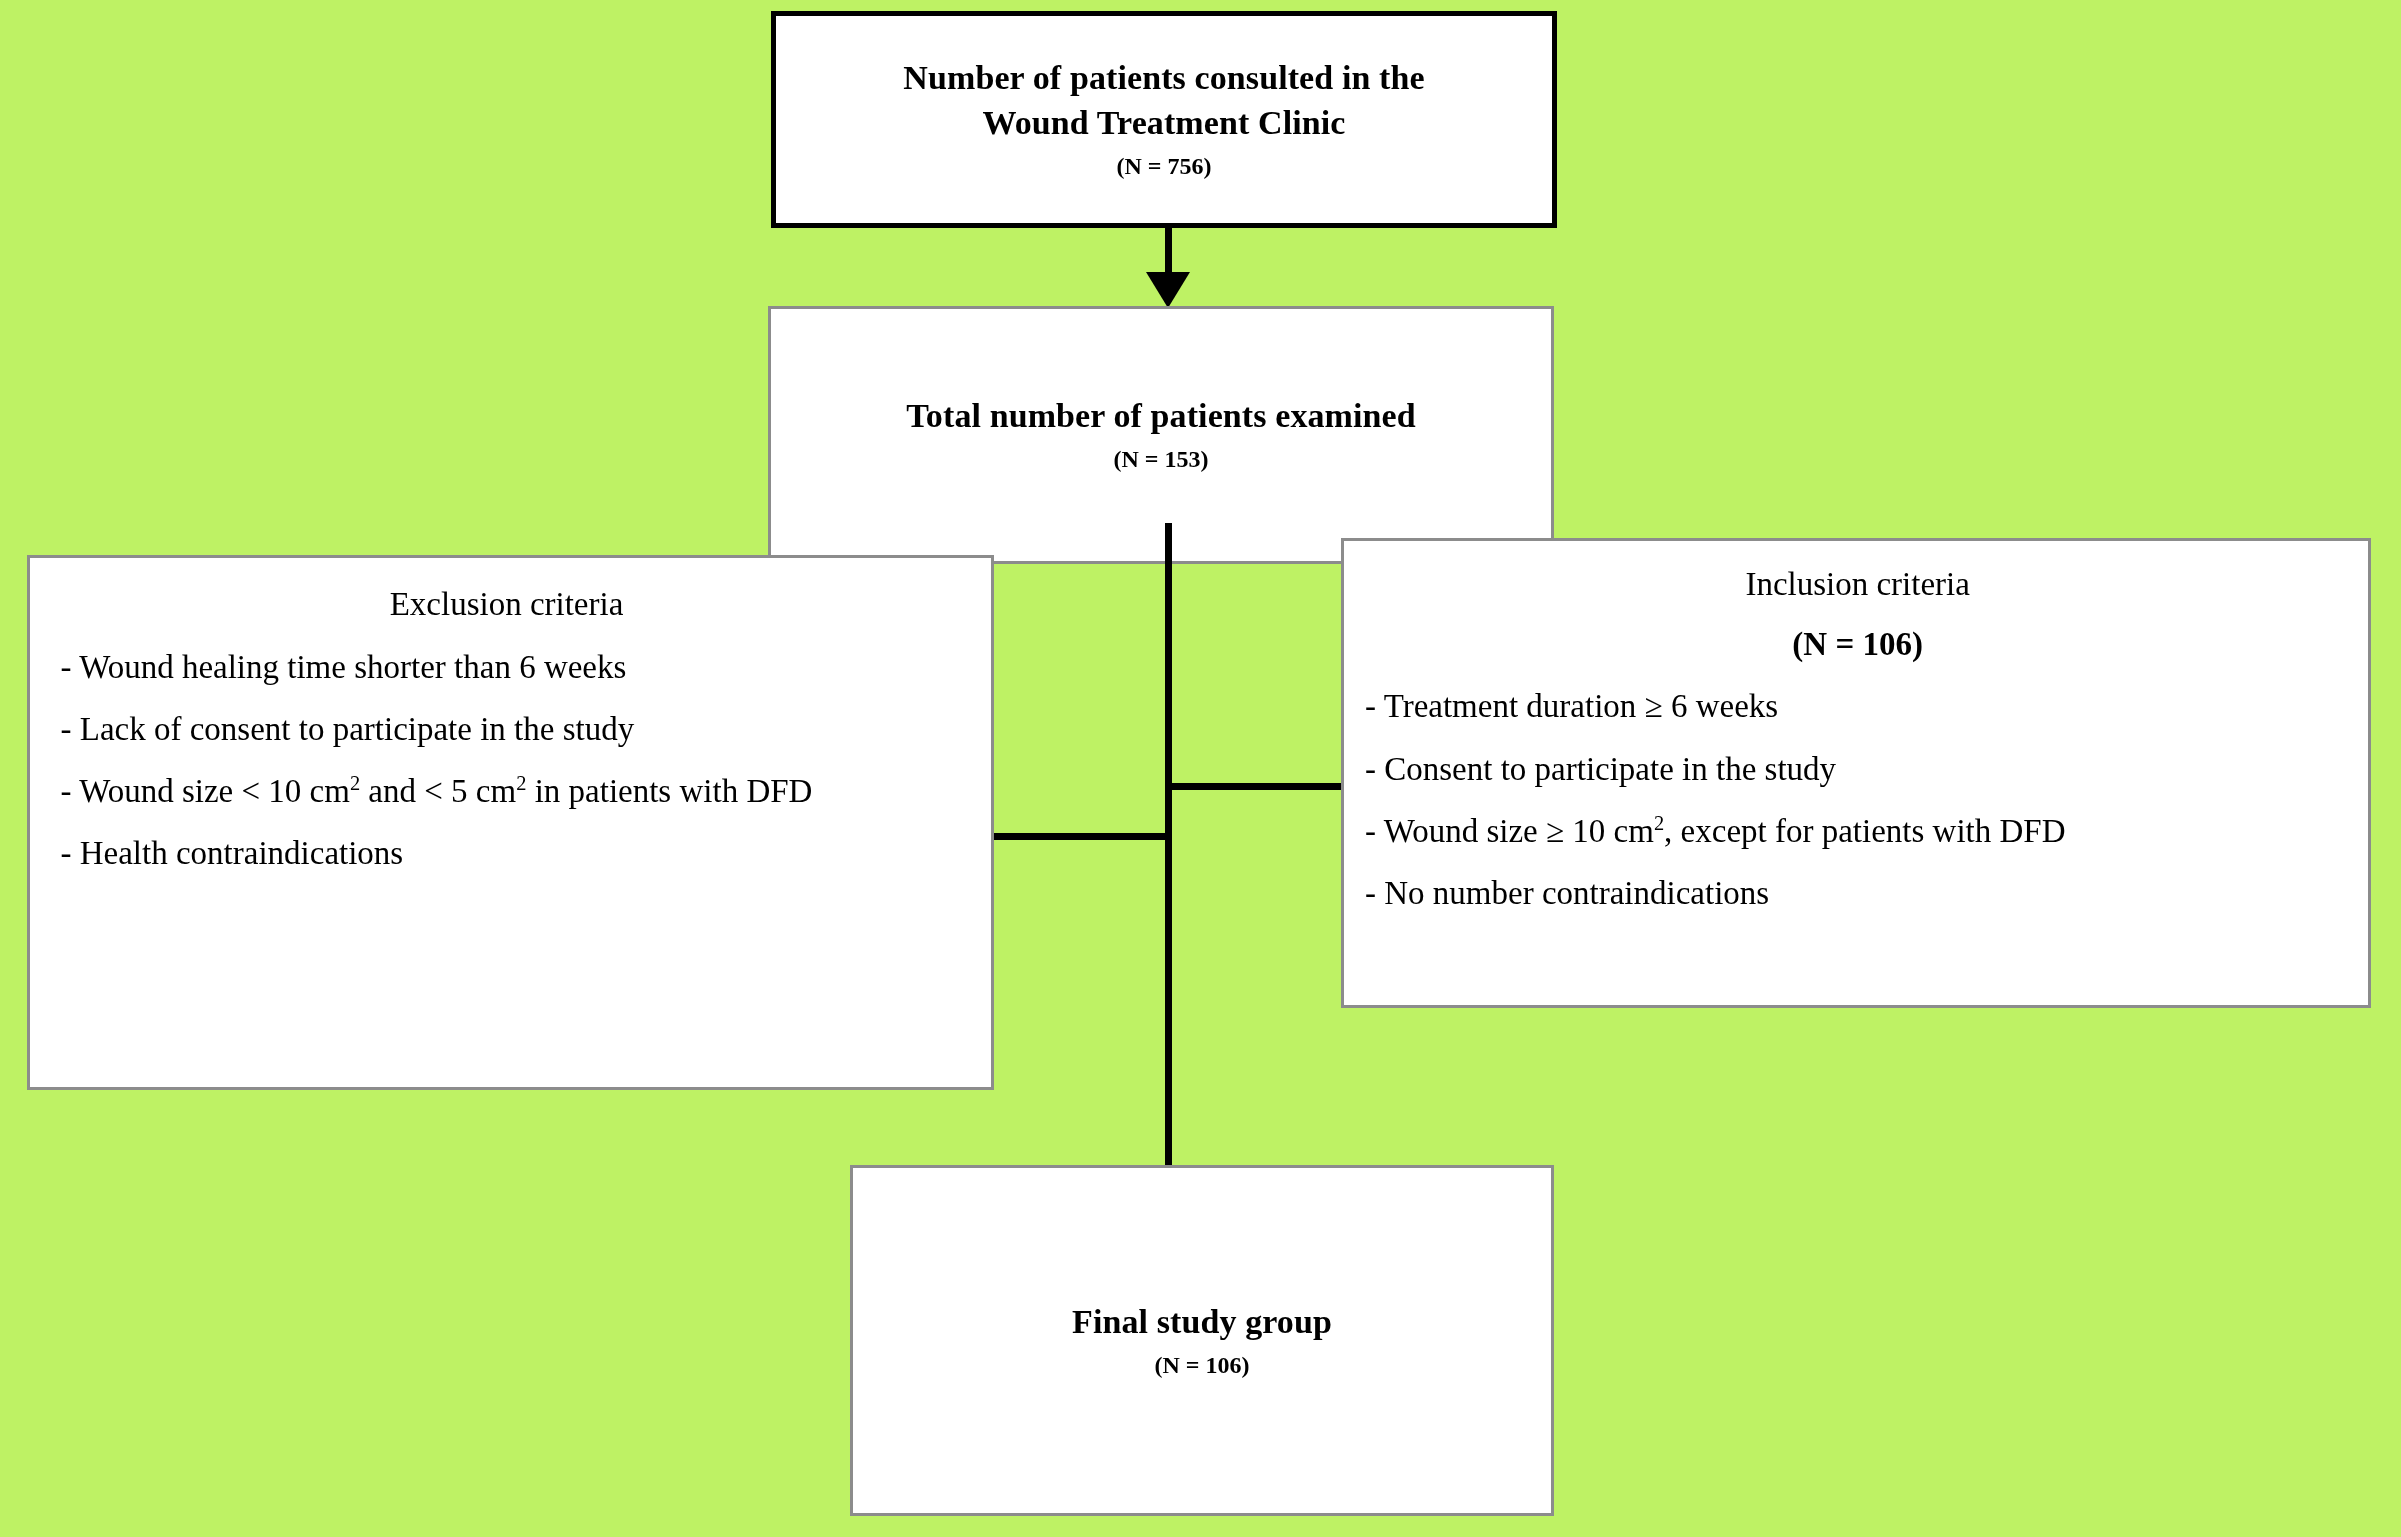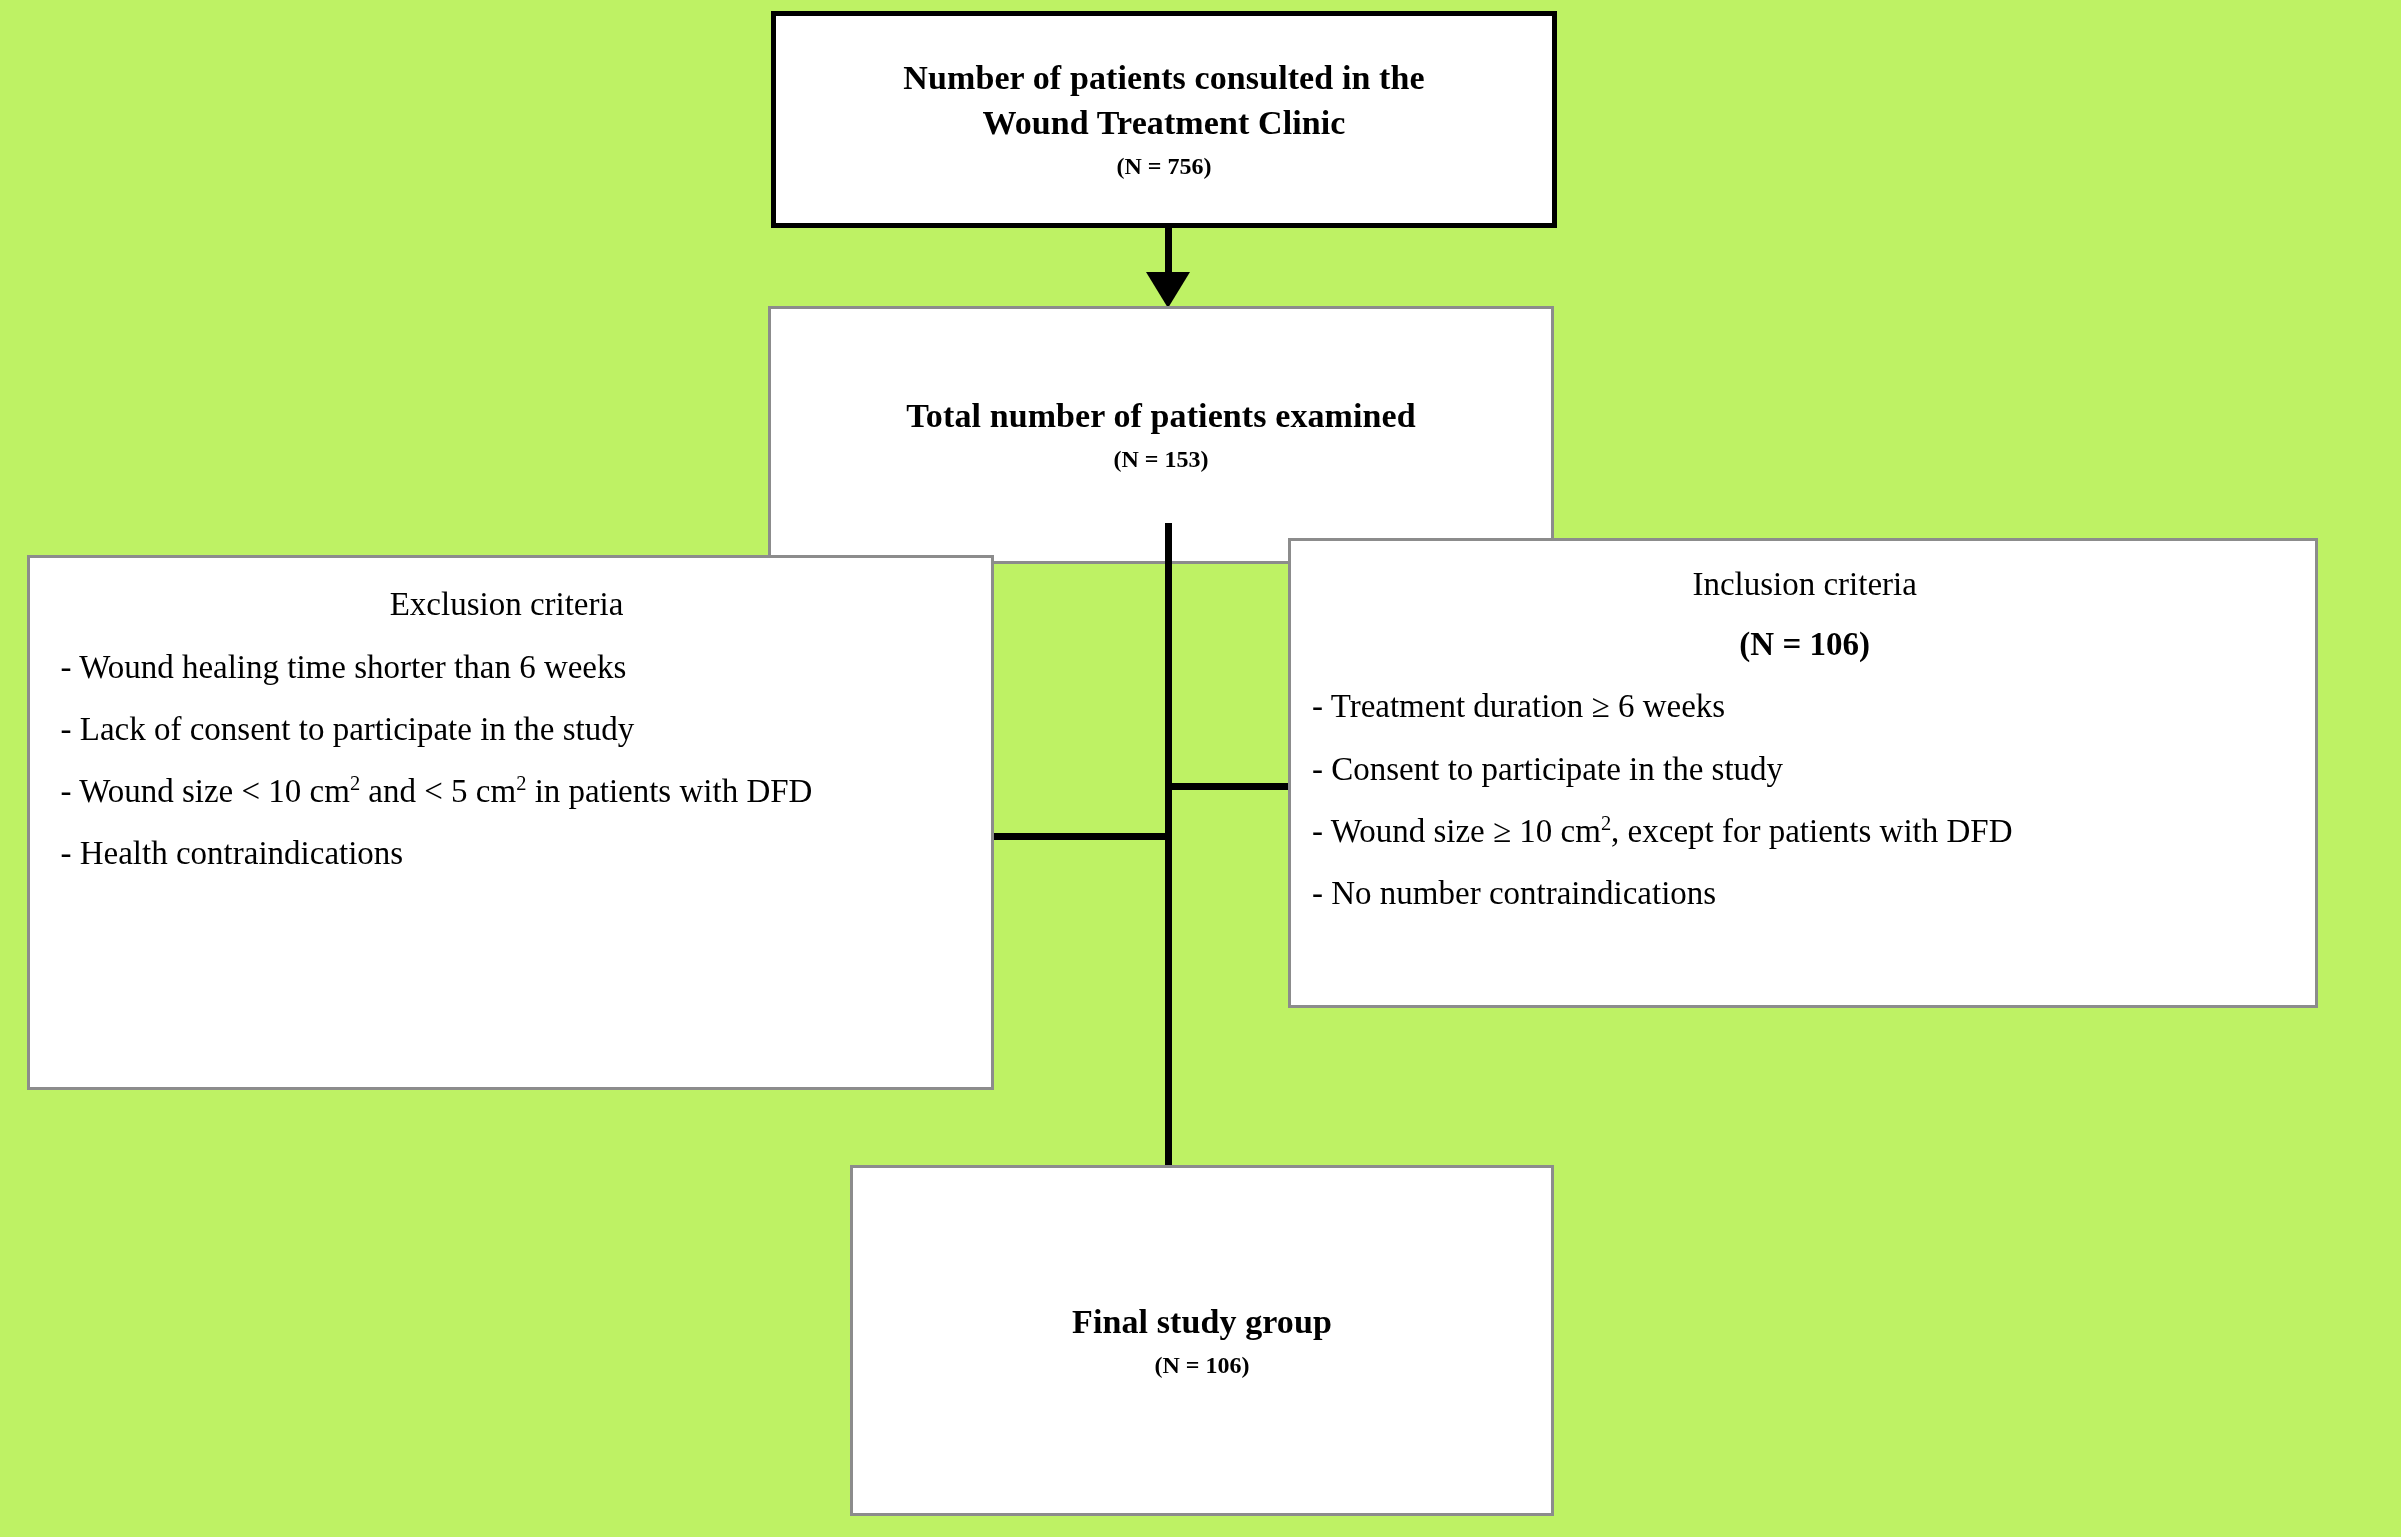--- a/index.html
+++ b/index.html
@@ -102,21 +102,21 @@
     border-left: 22.4px solid transparent;
     border-right: 22.4px solid transparent;
     border-top: 36px solid #000000;
   }
 
   
   #box-consulted   { left: 771px; top: 10.6px;   width: 786px; height: 217px; }
   #box-examined    { left: 768px; top: 306px;  width: 786px; height: 258px; }
   #box-exclusion   { left: 26.5px;   top: 555px;  width: 967px; height: 535px;
                      justify-content: flex-start; padding: 25px 38px 0 31px; }
-  #box-inclusion   { left: 1288px; top: 538px;  width: 1030px; height: 470px;
+  #box-inclusion   { left: 1341px; top: 538px;  width: 1030px; height: 470px;
                      justify-content: flex-start; padding: 22.4px 17.7px 0 21px; }
   #box-final       { left: 850px; top: 1165px; width: 704px; height: 351px; }
 
   #arrow-stem      { left: 1165px; top: 227px;  height: 49px; }
   #arrow-tip       { left: 1146px; top: 272px; }
 
   #trunk-main      { left: 1165px; top: 523px;  height: 643px; }
   #branch-right    { left: 1165px; top: 783px; width: 192px; }
   #branch-left     { left: 990px; top: 833px; width: 180px; }
 </style>

